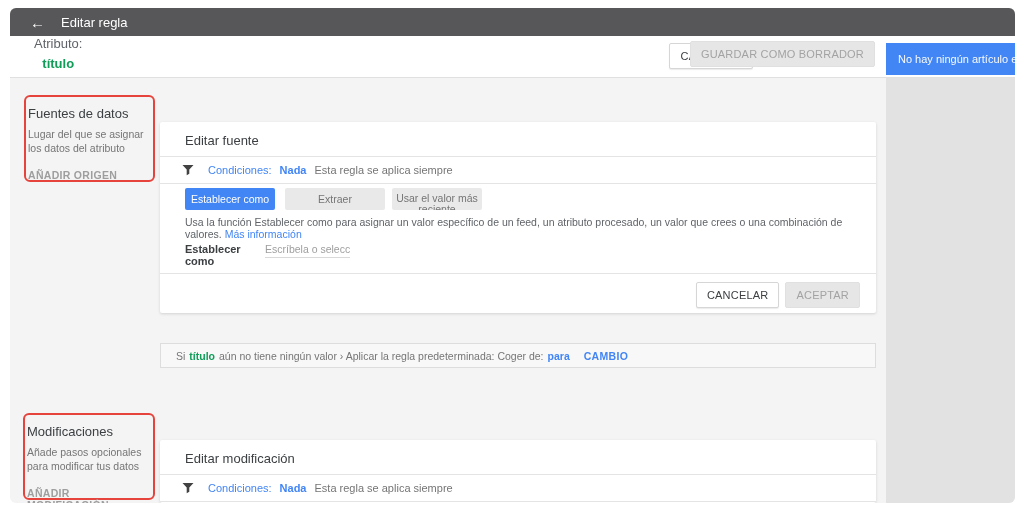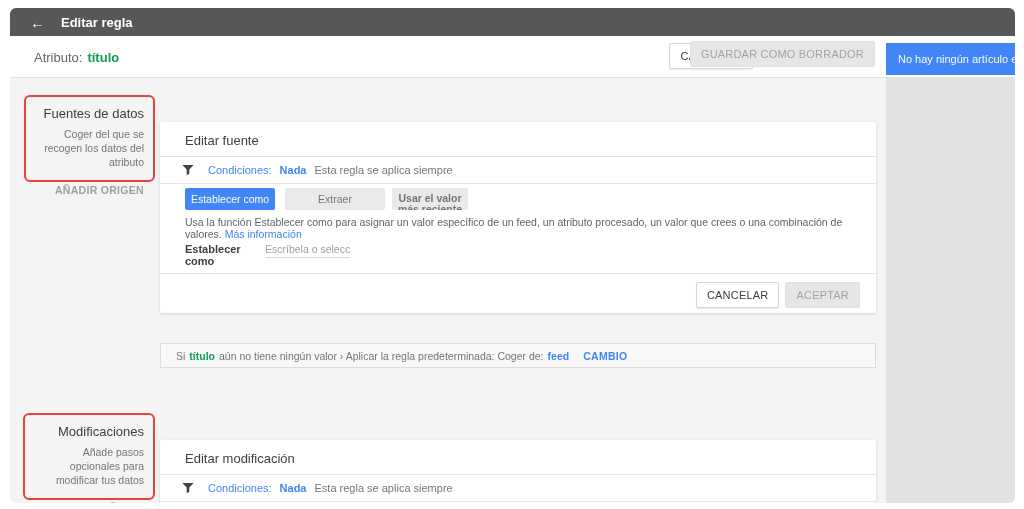--- a/index.html
+++ b/index.html
@@ -5,47 +5,47 @@
   * { margin:0; padding:0; box-sizing:border-box; }
   html,body { width:1024px; height:509px; background:#ffffff; font-family:"Liberation Sans", sans-serif; }
 
   .frame { position:absolute; left:10px; top:8px; width:1005px; height:495px;
            background:#f4f4f4; border-radius:6px; overflow:hidden; }
 
   
   .appbar { position:absolute; left:0; top:0; width:100%; height:28px; background:#57575a;
             display:flex; align-items:center; }
   .back { color:#fff; font-size:15px; margin-left:20px; cursor:pointer; }
-  .appbar-title { color:#fff; font-size:13px; font-weight:700; margin-left:16px; }
+  .appbar-title { color:#fff; font-size:13px; font-weight:400; margin-left:16px; }
 
   
   .toolbar { position:absolute; left:0; top:28px; width:100%; height:42px; background:#fff;
              border-bottom:1px solid #e0e0e0; }
   .attr { position:absolute; left:24px; top:0; height:42px; display:flex; align-items:center;
-          font-size:13px; color:#5f6368; gap:5px; }
+          font-size:13px; color:#5f6368; gap:5px;flex-direction:column; }
   .attr .green { color:#0f9d58; font-weight:700; }
 
   .btn { font-family:"Liberation Sans", sans-serif; font-size:11px; border-radius:2px;
          cursor:pointer; letter-spacing:.2px; }
   .btn-outline { background:#fff; border:1px solid #d6d6d6; color:#3c4043; padding:6px 10px;
                  box-shadow:0 1px 1px rgba(0,0,0,.08); }
   .btn-flat-disabled { background:#e6e6e6; border:1px solid #e0e0e0; color:#a3a3a3; padding:6px 10px; }
   .tb-cancel { position:absolute; right:262px; top:7px; }
   .tb-save   { position:absolute; right:140px; top:5px; }
 
   .toast { position:absolute; right:0; top:7px; width:129px; height:32px; background:#4285f4;
            color:rgba(255,255,255,.96); font-size:11px; line-height:32px; padding-left:12px;
            white-space:nowrap; overflow:hidden; }
 
   
   .right-col { position:absolute; left:876px; top:70px; width:129px; height:425px; background:#e2e2e2; }
 
   
   .red-box { position:absolute; border:2px solid #e5433c; border-radius:6px; background:transparent;
-             padding:9px 9px;text-align:right; }
+             padding:9px 2px; }
   .box1 { left:14px; top:87px;  width:131px; height:87px; }
   .box2 { left:13px; top:405px; width:132px; height:87px; }
   .sb-title { font-size:13px; color:#3c4043; }
   .sb-desc  { font-size:10.5px; color:#757575; line-height:1.35; margin-top:6px; }
   .sb-action{ font-size:10.5px; color:#9e9e9e; font-weight:700; letter-spacing:.3px; margin-top:14px;
               cursor:default; }
 
   
   .card { position:absolute; left:150px; width:716px; background:#fff; border-radius:2px;
           box-shadow:0 1px 3px rgba(0,0,0,.14); }
@@ -58,21 +58,21 @@
   .cond-row .bold { font-weight:700; }
   .cond-row .gray { color:#757575; }
   .funnel { margin-right:6px; flex:none; }
 
   .tabs { position:absolute; left:25px; top:66px; display:flex; }
   .tab { height:22px; font-size:10.5px; color:#757575; background:#e9e9e9; display:flex;
          align-items:center; justify-content:center; text-align:center; cursor:pointer;
          overflow:hidden; border-radius:2px; }
   .tab1 { width:90px; }
   .tab2 { width:100px; margin-left:10px; }
-  .tab3 { width:76px; margin-left:7px; align-items:flex-start; line-height:11px; padding-top:5px;font-weight:bold; }
+  .tab3 { width:90px; margin-left:7px; align-items:flex-start; line-height:11px; padding-top:5px; }
   .tab-active { background:#4285f4; color:#fff; }
 
   .desc { position:absolute; left:25px; top:94px; width:680px; font-size:10.5px; color:#5f6368; }
   .desc a { color:#4285f4; text-decoration:none; cursor:pointer; }
 
   .field-row { position:absolute; left:25px; top:121px; display:flex; align-items:baseline; }
   .field-label { font-size:11px; font-weight:700; color:#3c4043; width:55px; }
   .field-input { margin-left:25px; width:85px; border:none; border-bottom:1px solid #d9d9d9;
                  background:transparent; font-size:10.5px; color:#3c4043; outline:none;
                  font-family:"Liberation Sans", sans-serif; padding-bottom:2px; }
@@ -107,21 +107,21 @@
     </div>
     <button class="btn btn-outline tb-cancel">CANCELAR</button>
     <button class="btn btn-flat-disabled tb-save">GUARDAR COMO BORRADOR</button>
     <div class="toast">No hay ningún artículo en este f</div>
   </div>
 
   <div class="right-col"></div>
 
   <div class="red-box box1">
     <div class="sb-title">Fuentes de datos</div>
-    <div class="sb-desc">Coger del que se recogen los datos del atributo</div>
+    <div class="sb-desc">Lugar del que se asignar los datos del atributo</div>
     <div class="sb-action">AÑADIR ORIGEN</div>
   </div>
 
   <div class="red-box box2">
     <div class="sb-title">Modificaciones</div>
     <div class="sb-desc">Añade pasos opcionales para modificar tus datos</div>
     <div class="sb-action">AÑADIR MODIFICACIÓN</div>
   </div>
 
   <div class="card card1">
@@ -157,21 +157,21 @@
     <div class="card-footer">
       <button class="btn btn-outline">CANCELAR</button>
       <button class="btn btn-flat-disabled">ACEPTAR</button>
     </div>
   </div>
 
   <div class="strip">
     <span>Si</span>
     <span class="green">título</span>
     <span>aún no tiene ningún valor › Aplicar la regla predeterminada: Coger de:</span>
-    <span class="blue">feed</span>
+    <span class="blue">para</span>
     <a class="cambio">CAMBIO</a>
   </div>
 
   <div class="card card2">
     <div class="card-title">Editar modificación</div>
     <div class="divider"></div>
     <div class="cond-row">
       <svg class="funnel" width="12" height="12" viewBox="0 0 12 12">
         <path d="M0.5 1 h11 L7.3 5.6 v4.2 l-2.6 1.4 V5.6 Z" fill="#424242"></path>
       </svg>

